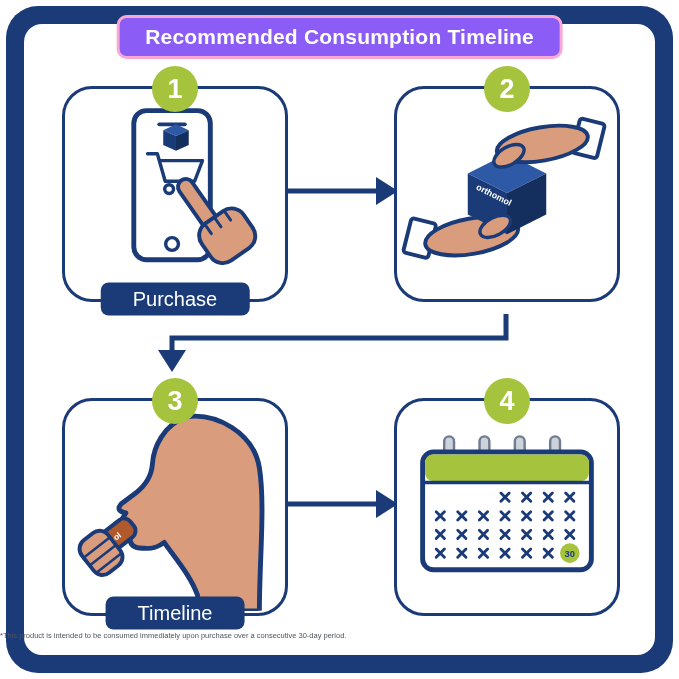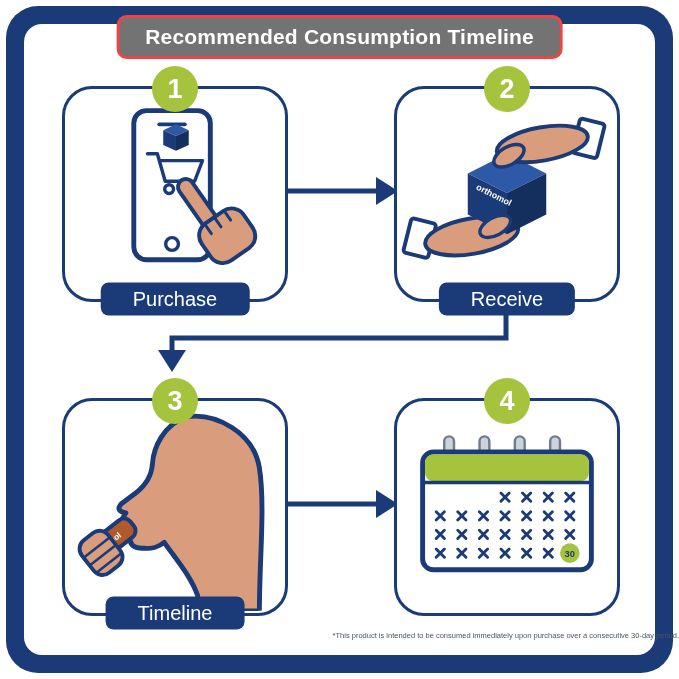--- a/index.html
+++ b/index.html
@@ -4,22 +4,22 @@
 <style>
   html,body { margin:0; padding:0; background:#ffffff; }
   .canvas {
     position:relative; width:679px; height:679px; overflow:hidden;
     font-family:"Liberation Sans", sans-serif; background:#ffffff;
   }
   .frame  { position:absolute; inset:6px; background:#1a3b78; border-radius:32px; }
   .inner  { position:absolute; inset:24px; background:#ffffff; border-radius:18px; }
   .banner {
     position:absolute; top:15px; left:50%; transform:translateX(-50%);
-    background:#737373; color:#fff; font-size:21px; font-weight:bold;
-    padding:7px 26px; border-radius:10px; border:3px solid #ef4444;
+    background:#8b5cf6; color:#fff; font-size:21px; font-weight:bold;
+    padding:7px 26px; border-radius:10px; border:3px solid #f9a8d4;
     white-space:nowrap; z-index:6; letter-spacing:.2px;
   }
   .arrows { position:absolute; inset:0; z-index:1; pointer-events:none; }
   .card {
     position:absolute; width:220px; background:#fff;
     border:3px solid #1a3b78; border-radius:30px; z-index:2;
   }
   .card1 { left:62px;  top:86px;  height:210px; }
   .card2 { left:394px; top:86px;  height:210px; }
   .card3 { left:62px;  top:398px; height:212px; }
@@ -31,21 +31,21 @@
     width:46px; height:46px; border-radius:50%; background:#a5c33c;
     color:#fff; font-size:27px; font-weight:bold;
     display:flex; align-items:center; justify-content:center; z-index:4;
   }
   .pill {
     position:absolute; bottom:0; left:50%; transform:translate(-50%,50%);
     background:#1a3b78; color:#fff; font-size:20px; padding:5px 32px;
     border-radius:8px; white-space:nowrap; z-index:4;
   }
   .footnote {
-    position:absolute; top:631px; left:0; right:0; text-align:right;
+    position:absolute; top:631px; left:0; right:0; text-align:left;
     font-size:7.5px; color:#4c5560; z-index:3;
   }
 </style>
 </head>
 <body>
 
 <div class="canvas">
 
   <div class="frame"></div>
   <div class="inner"></div>
@@ -114,23 +114,20 @@
         <ellipse cx="98" cy="138" rx="17" ry="9" fill="#d99d7d" stroke="#1a3b78" stroke-width="3.5" transform="rotate(-28 98 138)"></ellipse>
         <g>
           <rect x="180" y="30" width="26" height="36" rx="3" fill="#fff" stroke="#1a3b78" stroke-width="4" transform="rotate(14 192 48)"></rect>
           <ellipse cx="146" cy="54" rx="47" ry="17" fill="#d99d7d" stroke="#1a3b78" stroke-width="4" transform="rotate(-10 146 54)"></ellipse>
           <ellipse cx="112" cy="66" rx="17" ry="9" fill="#d99d7d" stroke="#1a3b78" stroke-width="3.5" transform="rotate(-30 112 66)"></ellipse>
         </g>
       </svg>
     </div>
     <div class="numcirc">
       <span>2</span>
-    </div>
-    <div class="pill">
-      <span>Receive</span>
     </div>
   </div>
 
   <div class="card card3">
     <div class="icon-clip">
       <svg viewBox="0 0 220 212">
         <path d="M122,14 C98,22 88,46 87,62 C86,75 80,83 71,91 L55,103 Q49,110 60,112 L55,120 Q57,130 69,128 L64,136 Q63,149 79,148 C86,149 94,146 99,142 C110,158 126,176 133,196 L134,212 L196,212 C196,160 202,104 196,66 C190,30 152,10 122,14 Z" fill="#d99d7d" stroke="#1a3b78" stroke-width="5" stroke-linejoin="round"></path>
         <g transform="translate(60,128) rotate(-38)">
           <rect x="-52" y="-11" width="60" height="22" rx="8" fill="#b2592b" stroke="#1a3b78" stroke-width="4"></rect>
           <text x="-45" y="3.5" font-size="8.5" fill="#ffffff" font-weight="bold">orthomol</text>

